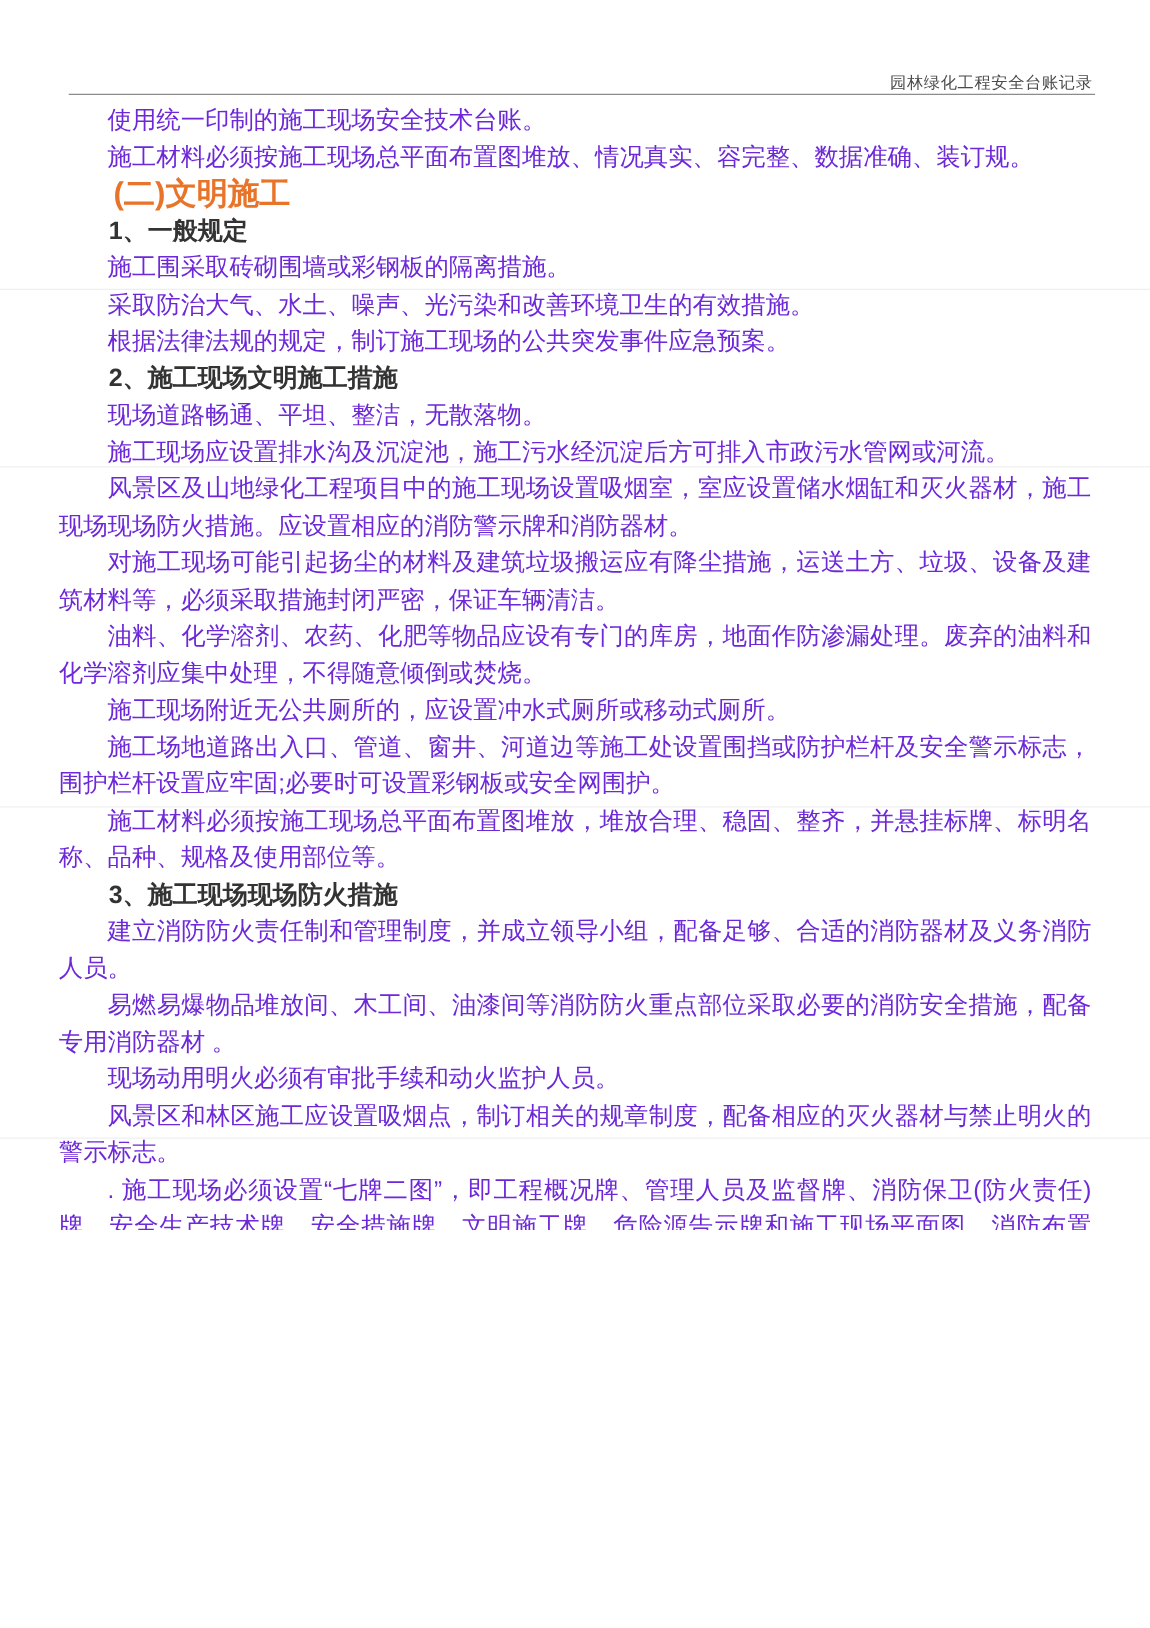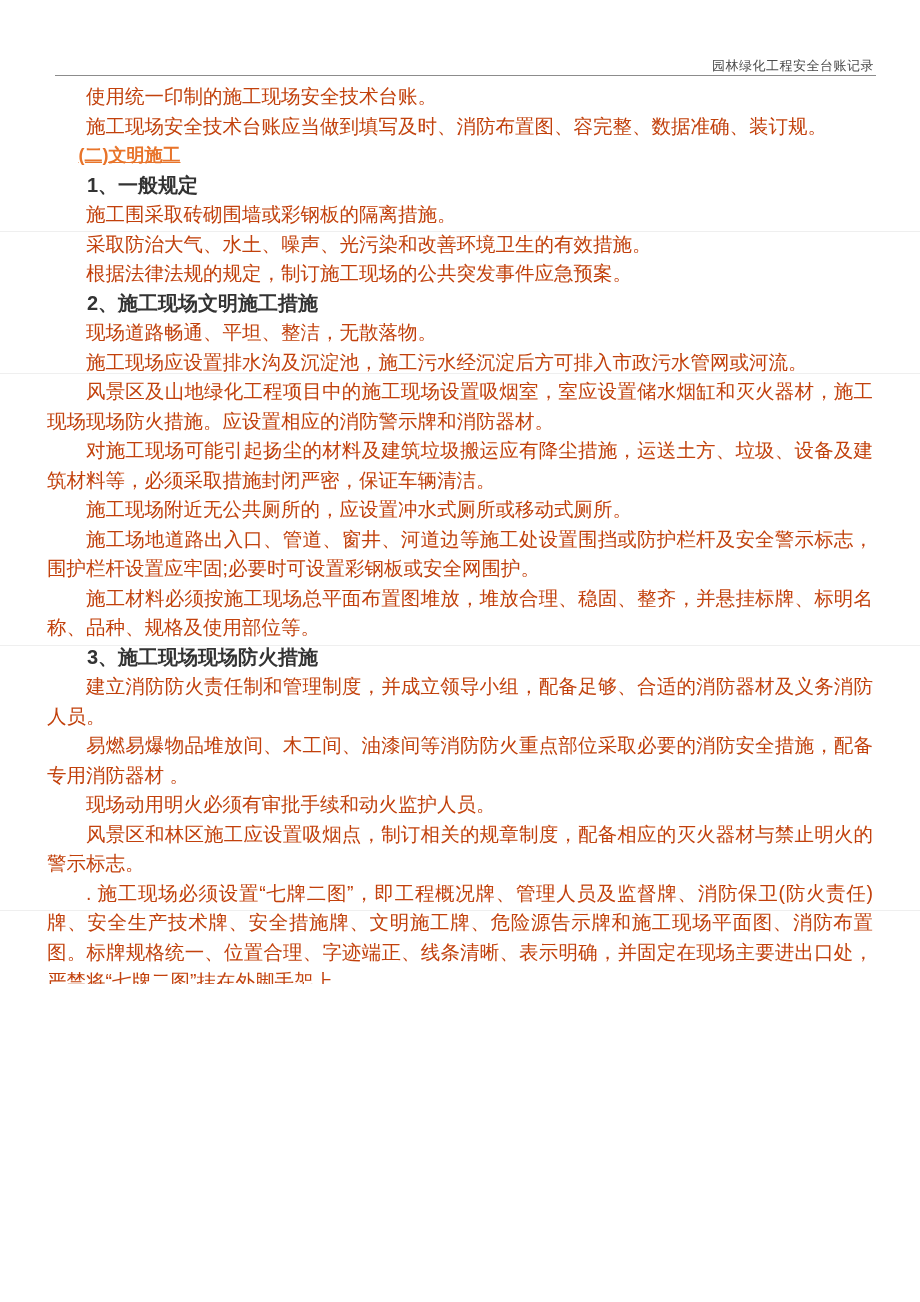--- a/index.html
+++ b/index.html
@@ -38,34 +38,33 @@
   .doc-body {
     position: absolute;
     top: 82px;
     left: 47px;
     width: 826px;
   }
   .block {
     margin: 0;
     font-size: 19.5px;
     line-height: 29.5px;
-    color: #c2410c;
+    color: #6d28d9;
     text-align: justify;
     text-justify: inter-ideograph;
     word-break: break-all;
   }
   .block.p {
     text-indent: 2em;
   }
   .block.h1 {
     font-weight: bold;
     color: var(--accent, #e8742a);
-    font-size: 18px;
+    font-size: 25px;
     text-indent: 1.75em;
-    text-decoration: underline;
   }
   .block.h2 {
     font-weight: bold;
     color: #333333;
     font-size: 20px;
     text-indent: 2em;
   }
   
   .faint-rule {
     position: absolute;
@@ -94,31 +93,32 @@
 
   <div class="header-rule"></div>
 
   <div class="faint-rule" style="top:231px"></div>
   <div class="faint-rule" style="top:373px"></div>
   <div class="faint-rule" style="top:645px"></div>
   <div class="faint-rule" style="top:910px"></div>
 
   <div class="doc-body">
       <div class="block p">使用统一印制的施工现场安全技术台账。</div>
-      <div class="block p">施工现场安全技术台账应当做到填写及时、消防布置图、容完整、数据准确、装订规。</div>
+      <div class="block p">施工材料必须按施工现场总平面布置图堆放、情况真实、容完整、数据准确、装订规。</div>
       <div class="block h1">(二)文明施工</div>
       <div class="block h2">1、一般规定</div>
       <div class="block p">施工围采取砖砌围墙或彩钢板的隔离措施。</div>
       <div class="block p">采取防治大气、水土、噪声、光污染和改善环境卫生的有效措施。</div>
       <div class="block p">根据法律法规的规定，制订施工现场的公共突发事件应急预案。</div>
       <div class="block h2">2、施工现场文明施工措施</div>
       <div class="block p">现场道路畅通、平坦、整洁，无散落物。</div>
       <div class="block p">施工现场应设置排水沟及沉淀池，施工污水经沉淀后方可排入市政污水管网或河流。</div>
       <div class="block p">风景区及山地绿化工程项目中的施工现场设置吸烟室，室应设置储水烟缸和灭火器材，施工现场现场防火措施。应设置相应的消防警示牌和消防器材。</div>
       <div class="block p">对施工现场可能引起扬尘的材料及建筑垃圾搬运应有降尘措施，运送土方、垃圾、设备及建筑材料等，必须采取措施封闭严密，保证车辆清洁。</div>
+      <div class="block p">油料、化学溶剂、农药、化肥等物品应设有专门的库房，地面作防渗漏处理。废弃的油料和化学溶剂应集中处理，不得随意倾倒或焚烧。</div>
       <div class="block p">施工现场附近无公共厕所的，应设置冲水式厕所或移动式厕所。</div>
       <div class="block p">施工场地道路出入口、管道、窗井、河道边等施工处设置围挡或防护栏杆及安全警示标志，围护栏杆设置应牢固;必要时可设置彩钢板或安全网围护。</div>
       <div class="block p">施工材料必须按施工现场总平面布置图堆放，堆放合理、稳固、整齐，并悬挂标牌、标明名称、品种、规格及使用部位等。</div>
       <div class="block h2">3、施工现场现场防火措施</div>
       <div class="block p">建立消防防火责任制和管理制度，并成立领导小组，配备足够、合适的消防器材及义务消防人员。</div>
       <div class="block p">易燃易爆物品堆放间、木工间、油漆间等消防防火重点部位采取必要的消防安全措施，配备专用消防器材 。</div>
       <div class="block p">现场动用明火必须有审批手续和动火监护人员。</div>
       <div class="block p">风景区和林区施工应设置吸烟点，制订相关的规章制度，配备相应的灭火器材与禁止明火的警示标志。</div>
       <div class="block p">. 施工现场必须设置“七牌二图”，即工程概况牌、管理人员及监督牌、消防保卫(防火责任)牌、安全生产技术牌、安全措施牌、文明施工牌、危险源告示牌和施工现场平面图、消防布置图。标牌规格统一、位置合理、字迹端正、线条清晰、表示明确，并固定在现场主要进出口处，严禁将“七牌二图”挂在外脚手架上。</div>
     </div>

